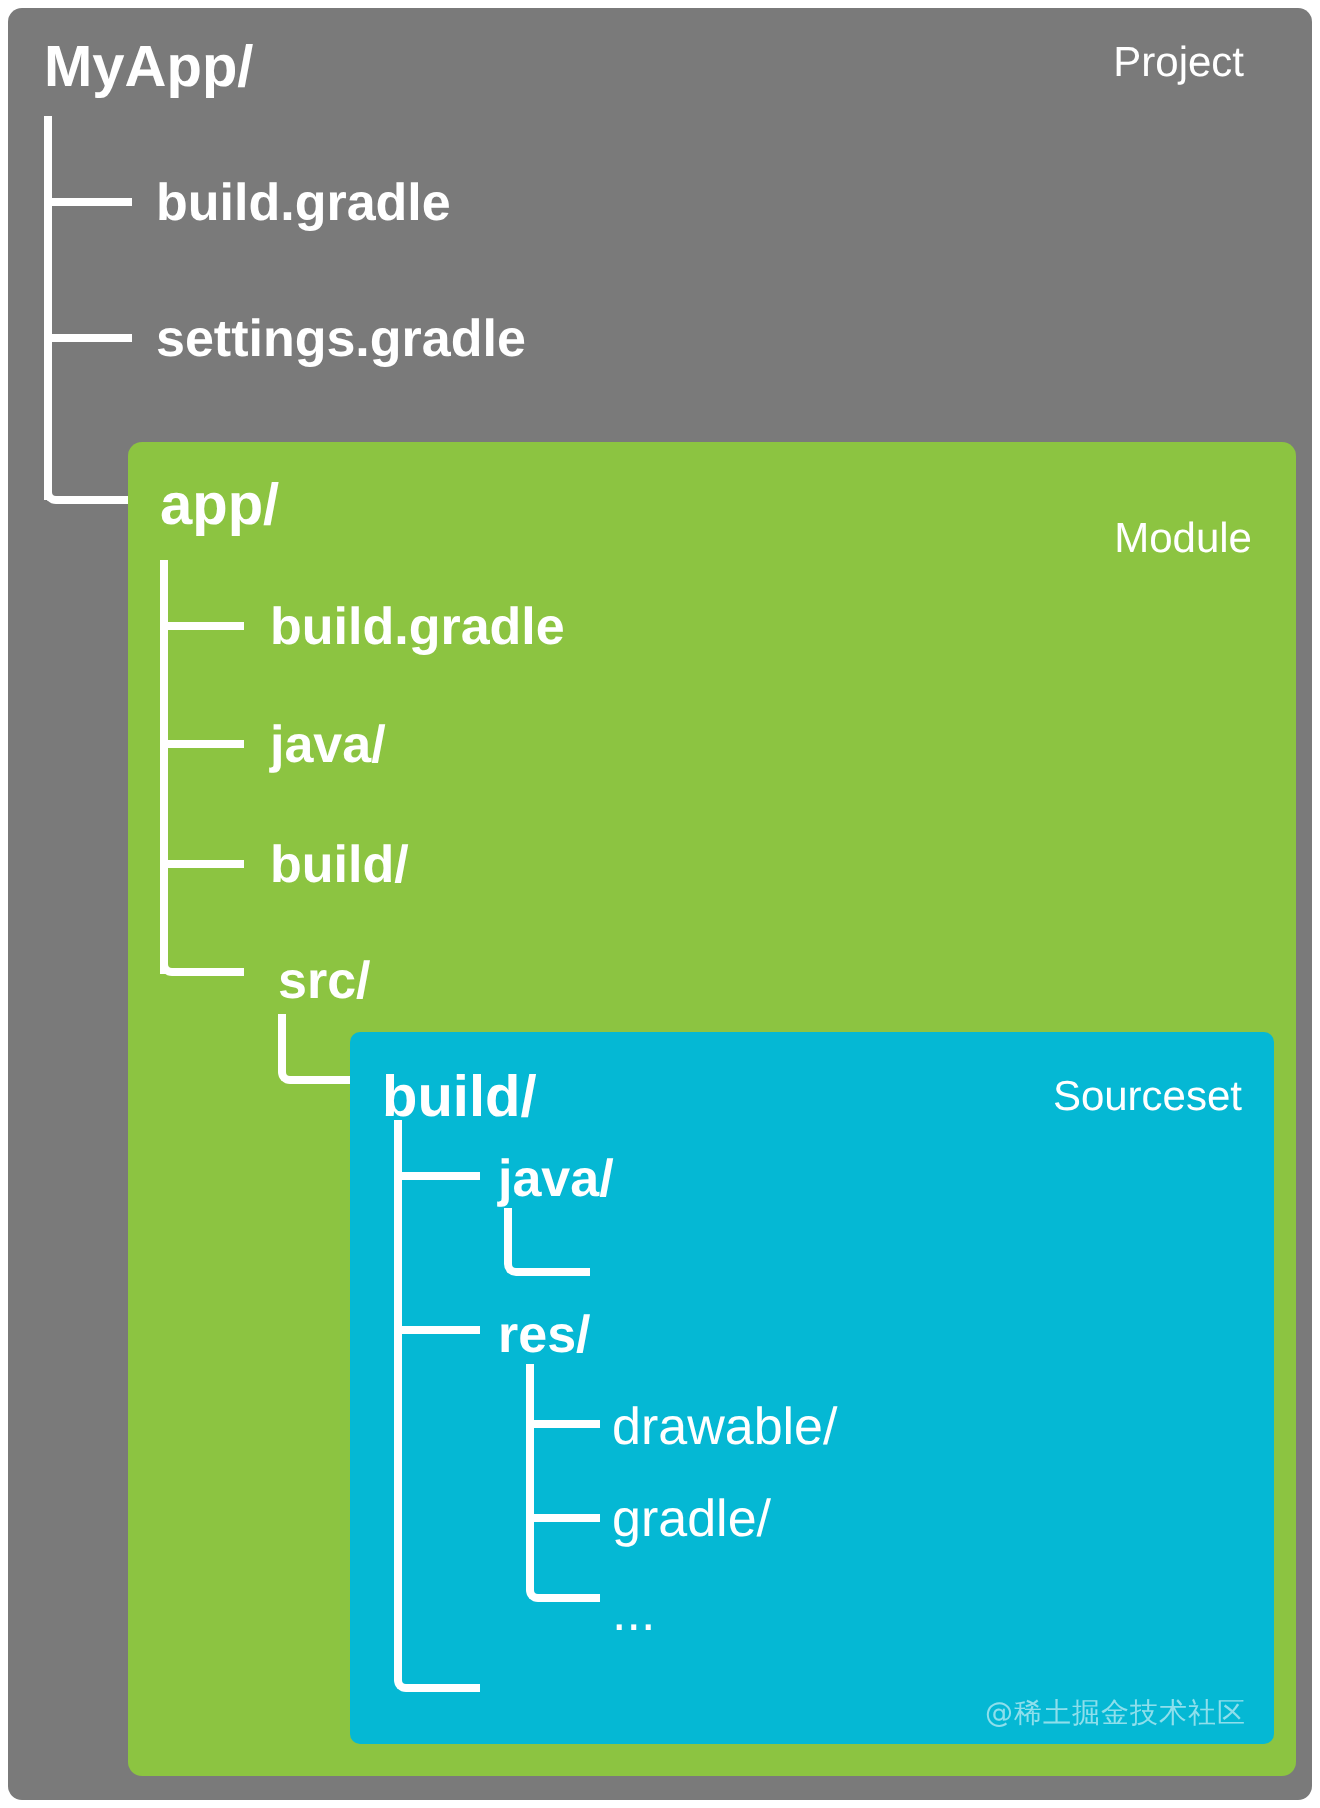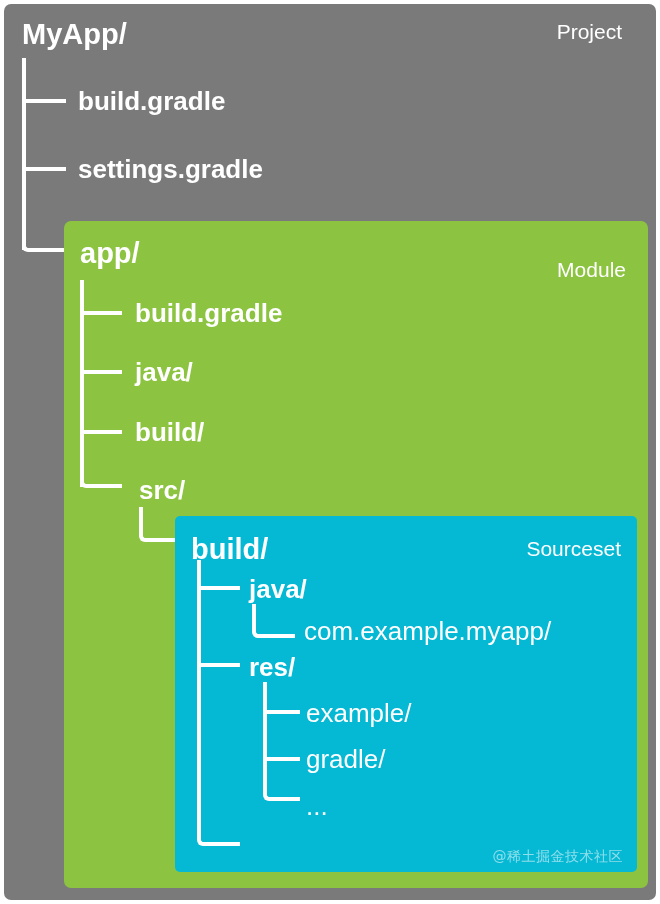--- a/index.html
+++ b/index.html
@@ -153,19 +153,18 @@
   <div class="elbow" style="left:197px; top:808px; width:43px; height:38px;"></div>
 
   <div class="elbow" style="left:252px; top:604px; width:43px; height:34px;"></div>
 
   <div class="vline" style="left:263px; top:682px; height:99px;"></div>
   <div class="hline" style="left:263px; top:710px; width:37px;"></div>
   <div class="hline" style="left:263px; top:757px; width:37px;"></div>
   <div class="elbow" style="left:263px; top:760px; width:37px; height:41px;"></div>
 
   <div class="node row-label" style="left:249px; top:576px;">java/</div>
-  <div class="node row-label-plain" style="left:304px; top:618px;">com.example.myapp/</div>
   <div class="node row-label" style="left:249px; top:654px;">res/</div>
-  <div class="node row-label-plain" style="left:306px; top:700px;">example/</div>
+  <div class="node row-label-plain" style="left:306px; top:700px;">drawable/</div>
   <div class="node row-label-plain" style="left:306px; top:746px;">gradle/</div>
   <div class="node row-label-plain" style="left:306px; top:793px;">...</div>
 
 </div>
 
 </body></html>

